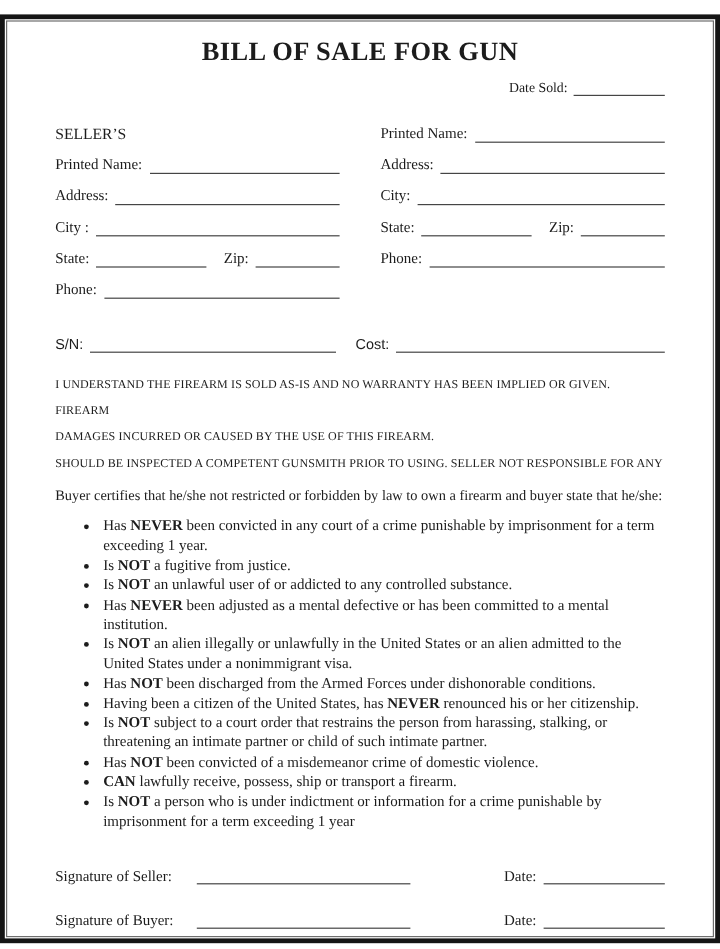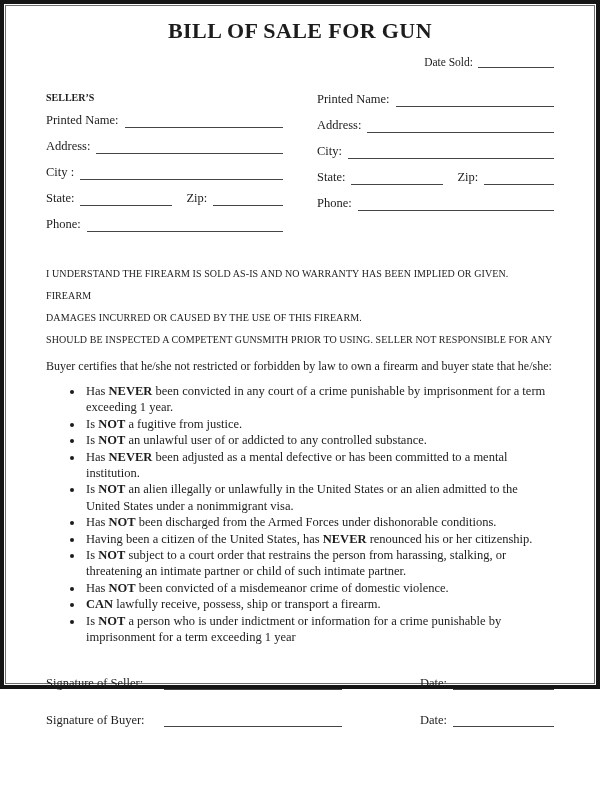--- a/index.html
+++ b/index.html
@@ -3,22 +3,22 @@
 <meta charset="utf-8">
 <style>
   html,body { margin:0; padding:0; background:#fff; }
   body {
     width:600px; height:791px;
     font-family:"Liberation Serif", serif;
     color:#1c1c1c;
     -webkit-font-smoothing:antialiased;
   }
   .page {
-    position:relative; width:600px; height:689px;
-    box-sizing:border-box; border:4px solid #151515; background:#fff;
+    position:relative; width:600px; height:774px;
+    box-sizing:border-box; border:4px solid #151515; background:#fff;margin-top:12px;
   }
   .inner-frame {
     position:absolute; inset:1px; border:1px solid #6e6e6e; pointer-events:none;
   }
   .content {
     position:relative; height:100%; box-sizing:border-box;
     padding:12px 42px 0 42px;
   }
   .doc-title {
     margin:2px 0 0 0; text-align:center;
@@ -30,21 +30,21 @@
   .date-row {
     display:flex; justify-content:flex-end; align-items:flex-end;
     margin-top:10px; font-size:11.5px;
   }
   .date-row .fill-line { width:76px; margin-left:5px; }
 
   .parties {
     display:grid; grid-template-columns:1fr 1fr; column-gap:34px;
     margin-top:24px;
   }
-  .party-header { font-weight:bold; font-size:10px; margin-bottom:10px; }
+  .party-header { font-weight:normal; font-size:13px; margin-bottom:10px; }
   .frow { display:flex; align-items:flex-end; margin-bottom:11px; font-size:12.5px; }
   .frow .lbl { white-space:nowrap; }
   .grow { flex:1 1 auto; margin-left:6px; }
   .w-state { flex:0 0 92px; margin-left:6px; }
   .ml-lbl { margin-left:14px; }
 
   .firearm { margin-top:20px; font-family:"Liberation Sans", sans-serif; }
   .firearm .frow { font-size:12px; margin-bottom:13px; }
   .w-make { flex:0 0 108px; margin-left:6px; }
   .w-caliber { flex:0 0 88px; margin-left:6px; }
@@ -129,20 +129,26 @@
           <span class="fill-line grow"></span>
         </div>
         <div class="frow">
           <span class="lbl">Phone:</span>
           <span class="fill-line grow"></span>
         </div>
       </div>
     </div>
 
     <div class="firearm">
+      <div class="frow">
+        <span class="lbl">S/N:</span>
+        <span class="fill-line w-sn"></span>
+        <span class="lbl ml-lbl-lg">Cost:</span>
+        <span class="fill-line grow"></span>
+      </div>
     </div>
 
     <div class="disclaimer">
       <div>I UNDERSTAND THE FIREARM IS SOLD AS-IS AND NO WARRANTY HAS BEEN IMPLIED OR GIVEN. FIREARM</div>
       <div>DAMAGES INCURRED OR CAUSED BY THE USE OF THIS FIREARM.</div>
       <div>SHOULD BE INSPECTED A COMPETENT GUNSMITH PRIOR TO USING. SELLER NOT RESPONSIBLE FOR ANY</div>
     </div>
 
     <p class="intro">Buyer certifies that he/she not restricted or forbidden by law to own a firearm and buyer state that he/she:</p>
 

